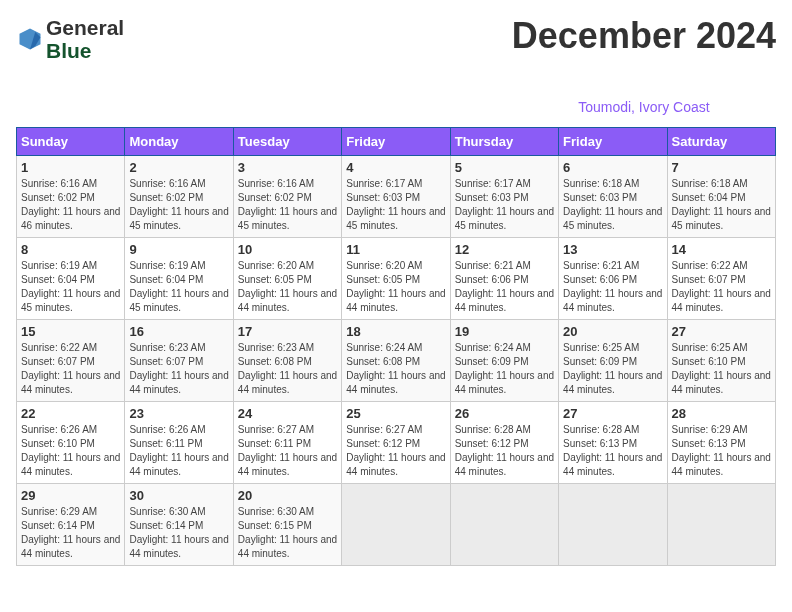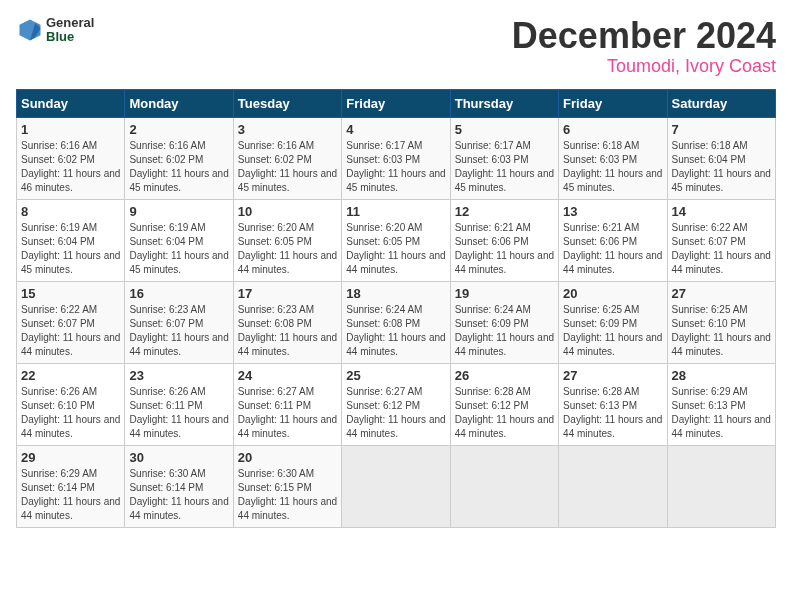--- a/index.html
+++ b/index.html
@@ -14,49 +14,50 @@
       display: flex;
       justify-content: space-between;
       align-items: flex-start;
       margin-bottom: 12px;
     }
     .logo {
       display: flex;
       align-items: center;
     }
     .logo-text {
-      font-size: 13px;
+      font-size: 21px;
       font-weight: bold;
       line-height: 1.1;
     }
     .logo-general { color: #333; }
     .logo-blue { color: #14532d; }
     .logo-icon {
       width: 28px;
       height: 28px;
       margin-right: 2px;
     }
-    .title-block { text-align: right; }
+    .title-block { text-align: center; }
     .month-title {
       font-size: 36px;
       font-weight: bold;
       color: #333;
       line-height: 1.1;
     }
     .subtitle {
-      font-size: 18px;
-      color: #ec4899;
+      font-size: 14px;
+      color: #8b5cf6;
+      margin-top: 43px;
     }
     table {
       width: 100%;
       border-collapse: collapse;
       font-size: 11px;
     }
     thead tr th {
-      background-color: #0c4a6e;
+      background-color: #8b5cf6;
       color: #fff;
       font-size: 13px;
       font-weight: bold;
       padding: 6px 4px;
       text-align: left;
       border: 1px solid #1a5a9f;
     }
     tbody tr td {
       border: 1px solid #ccc;
       vertical-align: top;

